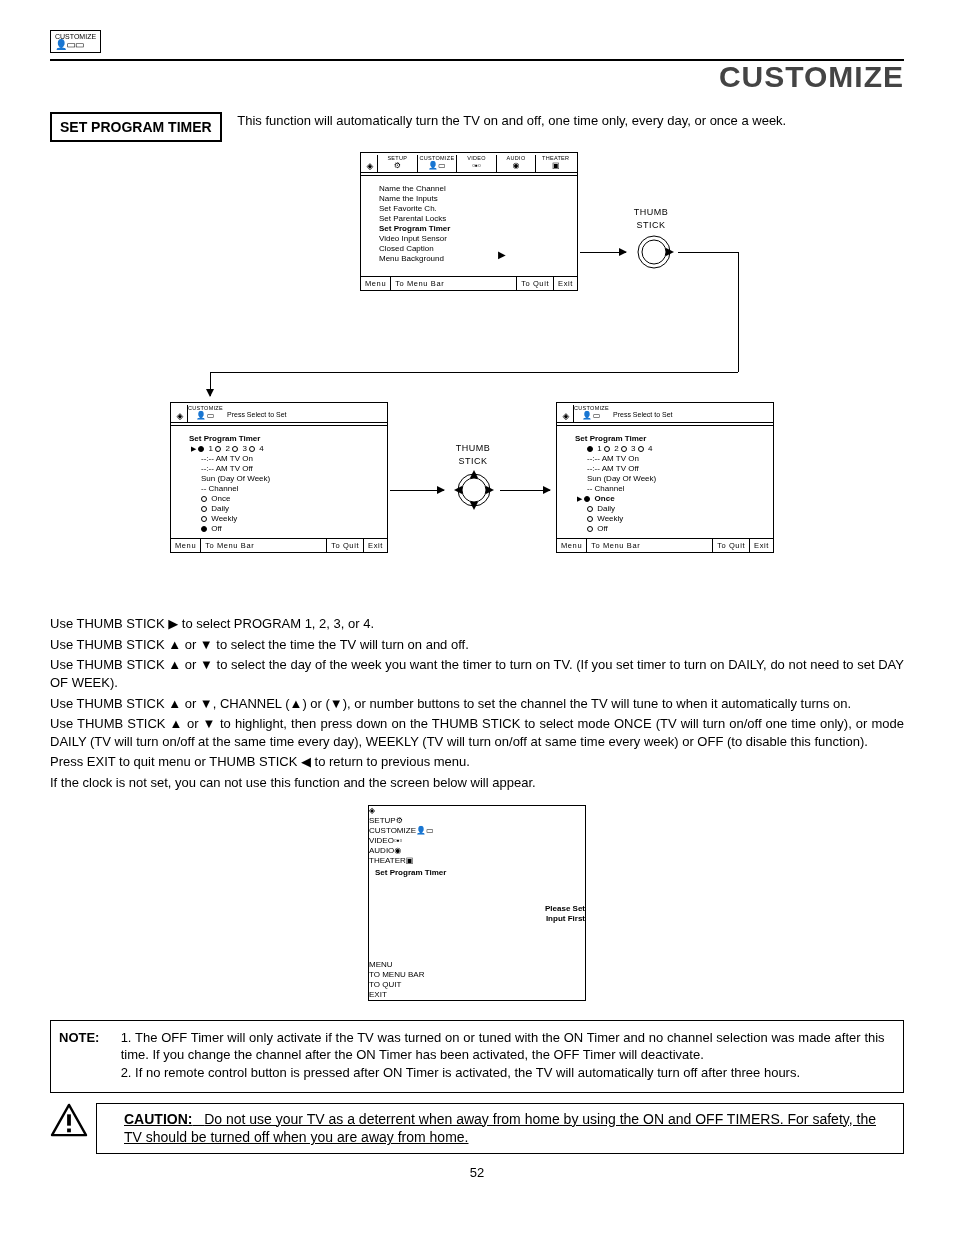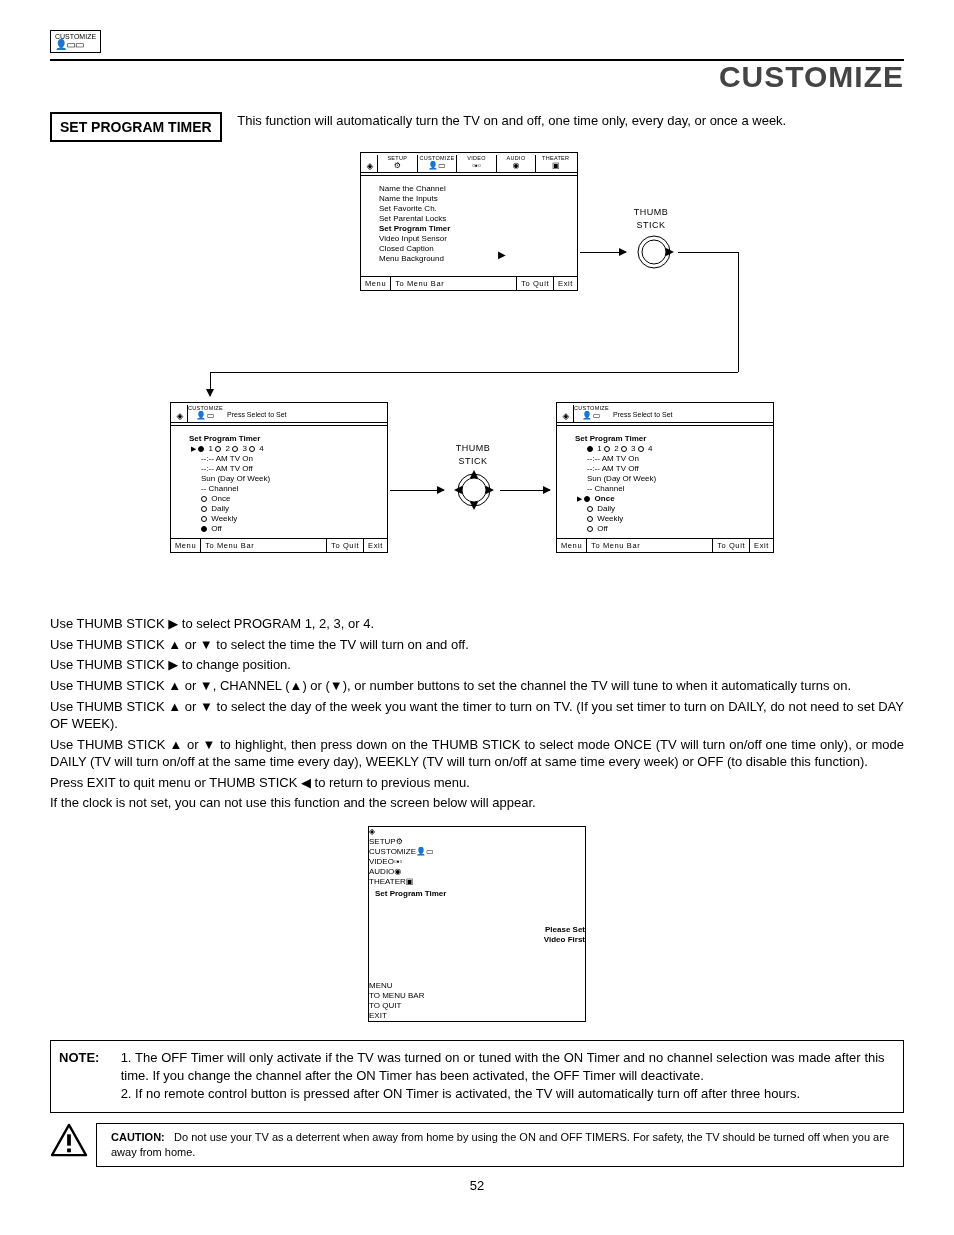--- a/index.html
+++ b/index.html
@@ -143,21 +143,21 @@
     border: 1px solid #000;
     padding: 8px 12px 10px 8px;
     font-size: 13px;
     margin-top: 4px;
   }
   .note-box .lbl { font-weight: bold; display:inline-block; width:58px; vertical-align: top; }
   .note-content { display:inline-block; width: calc(100% - 68px); vertical-align: top; text-align: justify; }
   .caution-row { display:flex; align-items:flex-start; margin-top:10px; }
   .caution-tri { width:38px; margin-right:8px; }
   .caution-tri svg { width:38px; height:34px; }
-  .caution-box { border:1px solid #000; padding:6px 14px; font-size:11px; flex:1; text-align: justify; }
+  .caution-box { border:1px solid #000; padding:6px 27px; font-size:14px; flex:1; text-align: justify; text-decoration: underline; }
   .caution-box .cl { font-weight:bold; }
   .page-num { text-align:center; font-size:13px; margin-top:10px; }
   .radio { display:inline-block; width:6px; height:6px; border:1px solid #000; border-radius:50%; vertical-align:middle; margin-right:2px; }
   .radio.on { background:#000; }
   .ptr { display:inline-block; margin-left:-10px; margin-right:2px; }
   .hdr-label { font-size:8px; padding: 2px 6px 0 6px; }
   .bold { font-weight: bold; }
 </style>
 </head>
 <body>
@@ -322,44 +322,43 @@
       <div>Exit</div>
     </div>
   </div>
 
 </div>
 
 
 <div class="instructions" id="instructions">
     <p>Use THUMB STICK ▶ to select PROGRAM 1, 2, 3, or 4.</p>
     <p>Use THUMB STICK ▲ or ▼ to select the time the TV will turn on and off.</p>
-    <p>Use THUMB STICK ▶ to change position.</p>
+    <p>Use THUMB STICK ▲ or ▼ to select the day of the week you want the timer to turn on TV. (If you set timer to turn on DAILY, do not need to set DAY OF WEEK).</p>
     <p>Use THUMB STICK ▲ or ▼, CHANNEL (▲) or (▼), or number buttons to set the channel the TV will tune to when it automatically turns on.</p>
-    <p>Use THUMB STICK ▲ or ▼ to select the day of the week you want the timer to turn on TV. (If you set timer to turn on DAILY, do not need to set DAY OF WEEK).</p>
     <p>Use THUMB STICK ▲ or ▼ to highlight, then press down on the THUMB STICK to select mode ONCE (TV will turn on/off one time only), or mode DAILY (TV will turn on/off at the same time every day), WEEKLY (TV will turn on/off at same time every week) or OFF (to disable this function).</p>
     <p>Press EXIT to quit menu or THUMB STICK ◀ to return to previous menu.</p>
     <p>If the clock is not set, you can not use this function and the screen below will appear.</p>
   </div>
 
 
 <div class="clock-menu-wrap">
   <div class="clock-menu">
     <div class="tabs">
       <div class="setup-dot">◈</div>
       <div class="tab"><span class="lbl">SETUP</span><span class="g">⚙</span></div>
       <div class="tab"><span class="lbl">CUSTOMIZE</span><span class="g">👤▭</span></div>
       <div class="tab"><span class="lbl">VIDEO</span><span class="g">▫▪▫</span></div>
       <div class="tab"><span class="lbl">AUDIO</span><span class="g">◉</span></div>
       <div class="tab"><span class="lbl">THEATER</span><span class="g">▣</span></div>
     </div>
     <div class="divider"></div>
     <div class="hdr-label bold">Set Program Timer</div>
     <div style="text-align:right; padding:26px 0 36px 0; font-weight:bold;">
       <div>Please Set</div>
-      <div>Video First</div>
+      <div>Input First</div>
     </div>
     <div class="ft">
       <div>MENU</div>
       <div class="sp">TO MENU BAR</div>
       <div>TO QUIT</div>
       <div>EXIT</div>
     </div>
   </div>
 </div>
 

